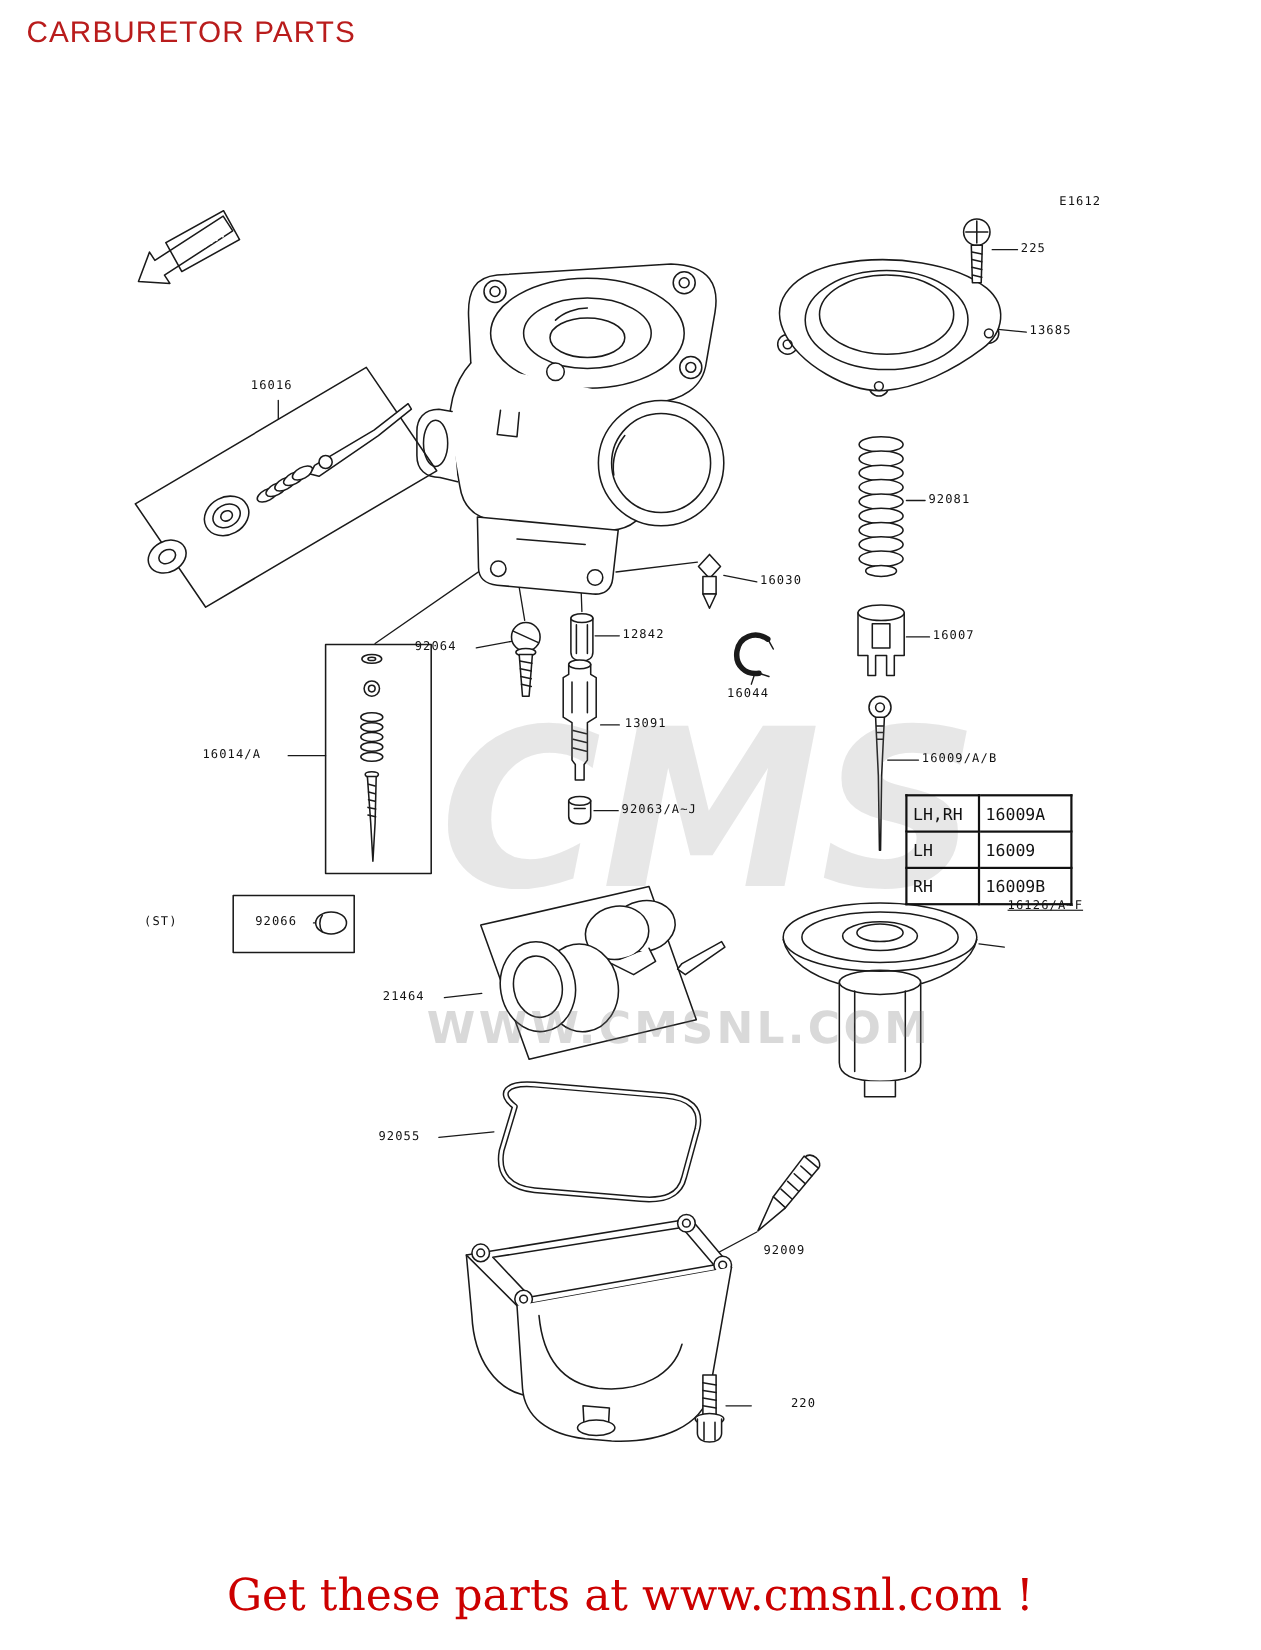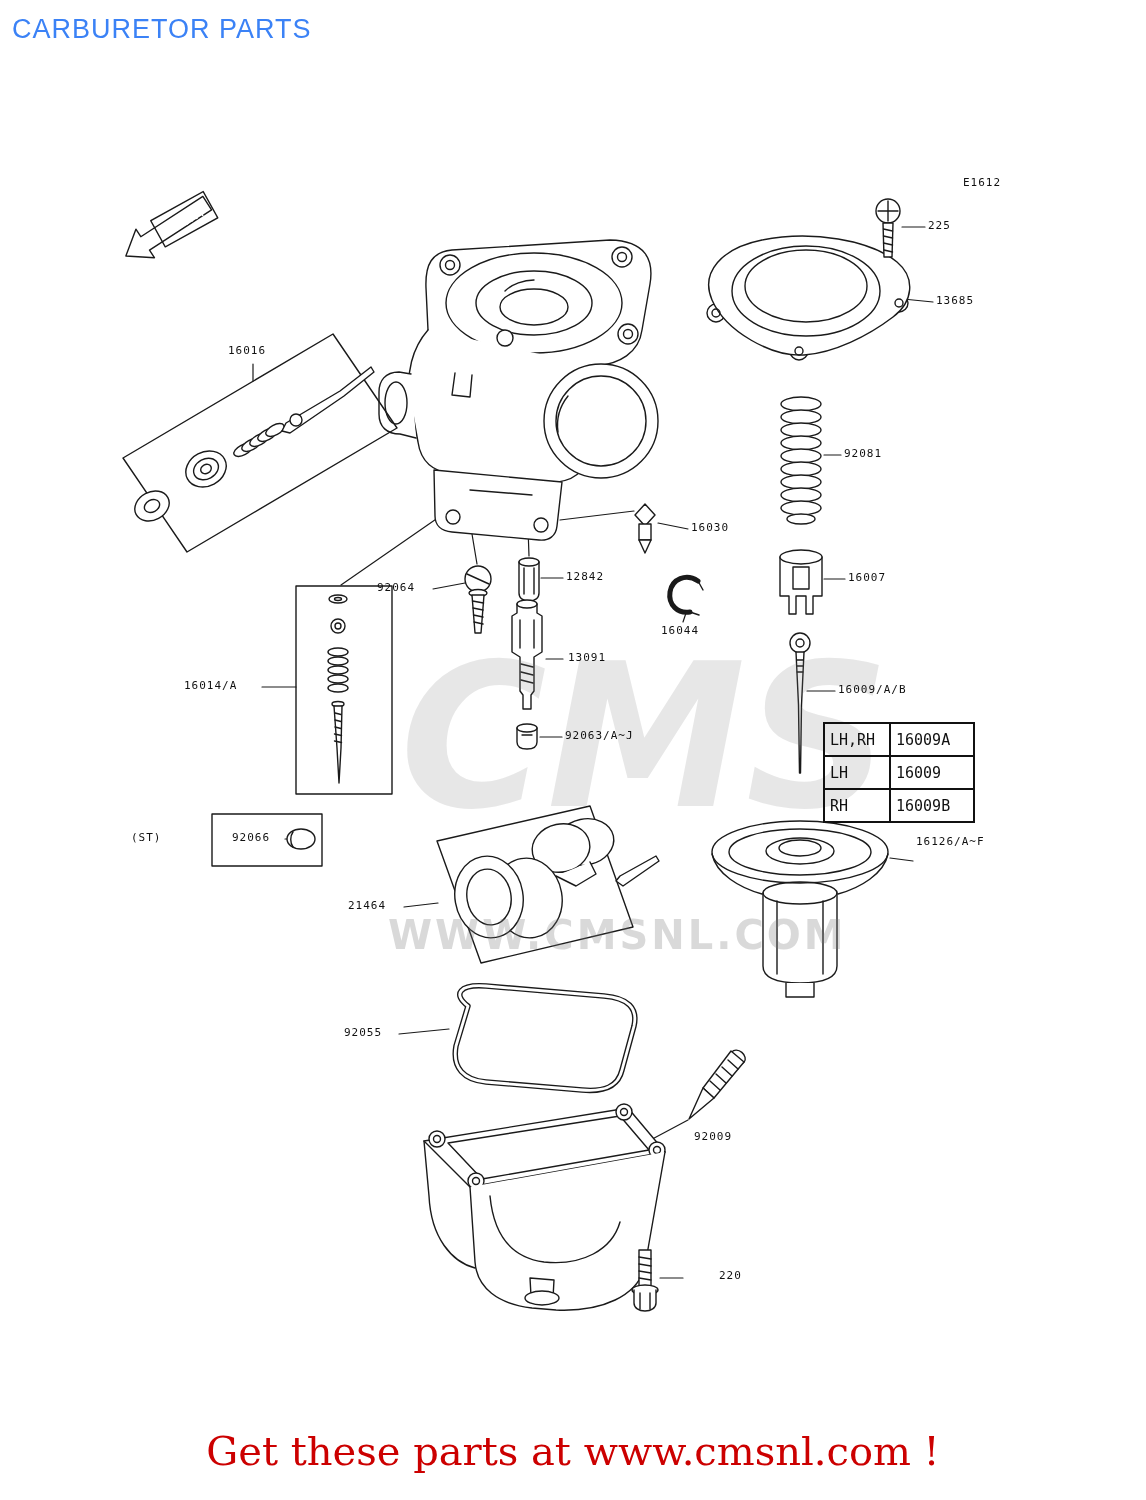--- a/index.html
+++ b/index.html
@@ -1,21 +1,21 @@
 <!DOCTYPE html>
 <html><head>
 <meta charset="utf-8">
 <style>
   * { margin:0; padding:0; box-sizing:border-box; }
   html,body { background:#ffffff; }
   body { font-family:"DejaVu Sans Mono", monospace; color:#111; }
   .page { position:relative; width:1146px; height:1500px; background:#fff; overflow:hidden; }
 
-  .title { position:absolute; left:12px; top:14px; font-family:"Liberation Sans", sans-serif;
-           font-size:27px; letter-spacing:1px; color:#3b82f6; }
+  .title { position:absolute; left:24px; top:14px; font-family:"Liberation Sans", sans-serif;
+           font-size:27px; letter-spacing:1px; color:#b91c1c; }
   .code  { position:absolute; left:963px; top:176px; font-size:16px; letter-spacing:1px; }
 
   .plabel { position:absolute; font-size:11px; letter-spacing:1px; white-space:nowrap; }
 
   svg.diagram { position:absolute; left:0; top:0; }
   .diagram path, .diagram ellipse, .diagram circle, .diagram rect,
   .diagram polygon, .diagram line { stroke:#1a1a1a; stroke-width:1.4; fill:none;
     stroke-linecap:round; stroke-linejoin:round; }
   .diagram .fw { fill:#ffffff; }
   .diagram .lead-group path { stroke-width:1.2; }
@@ -301,21 +301,21 @@
   <div class="plabel" style="left:566px; top:570px;">12842</div>
   <div class="plabel" style="left:848px; top:571px;">16007</div>
   <div class="plabel" style="left:377px; top:581px;">92064</div>
   <div class="plabel" style="left:661px; top:624px;">16044</div>
   <div class="plabel" style="left:568px; top:651px;">13091</div>
   <div class="plabel" style="left:184px; top:679px;">16014/A</div>
   <div class="plabel" style="left:838px; top:683px;">16009/A/B</div>
   <div class="plabel" style="left:565px; top:729px;">92063/A~J</div>
   <div class="plabel" style="left:131px; top:831px;">(ST)</div>
   <div class="plabel" style="left:232px; top:831px;">92066</div>
-  <div class="plabel" style="left:916px; top:835px;">16126/A~F</div>
+  <div class="plabel" style="left:916px; top:816px;text-decoration:underline;">16126/A~F</div>
   <div class="plabel" style="left:348px; top:899px;">21464</div>
   <div class="plabel" style="left:344px; top:1026px;">92055</div>
   <div class="plabel" style="left:694px; top:1130px;">92009</div>
   <div class="plabel" style="left:686px; top:1269px;margin-left:33px;">220</div>
 
   <table class="vtable">
     <tbody>
       <tr>
         <td class="c1">LH,RH</td>
         <td class="c2">16009A</td>

